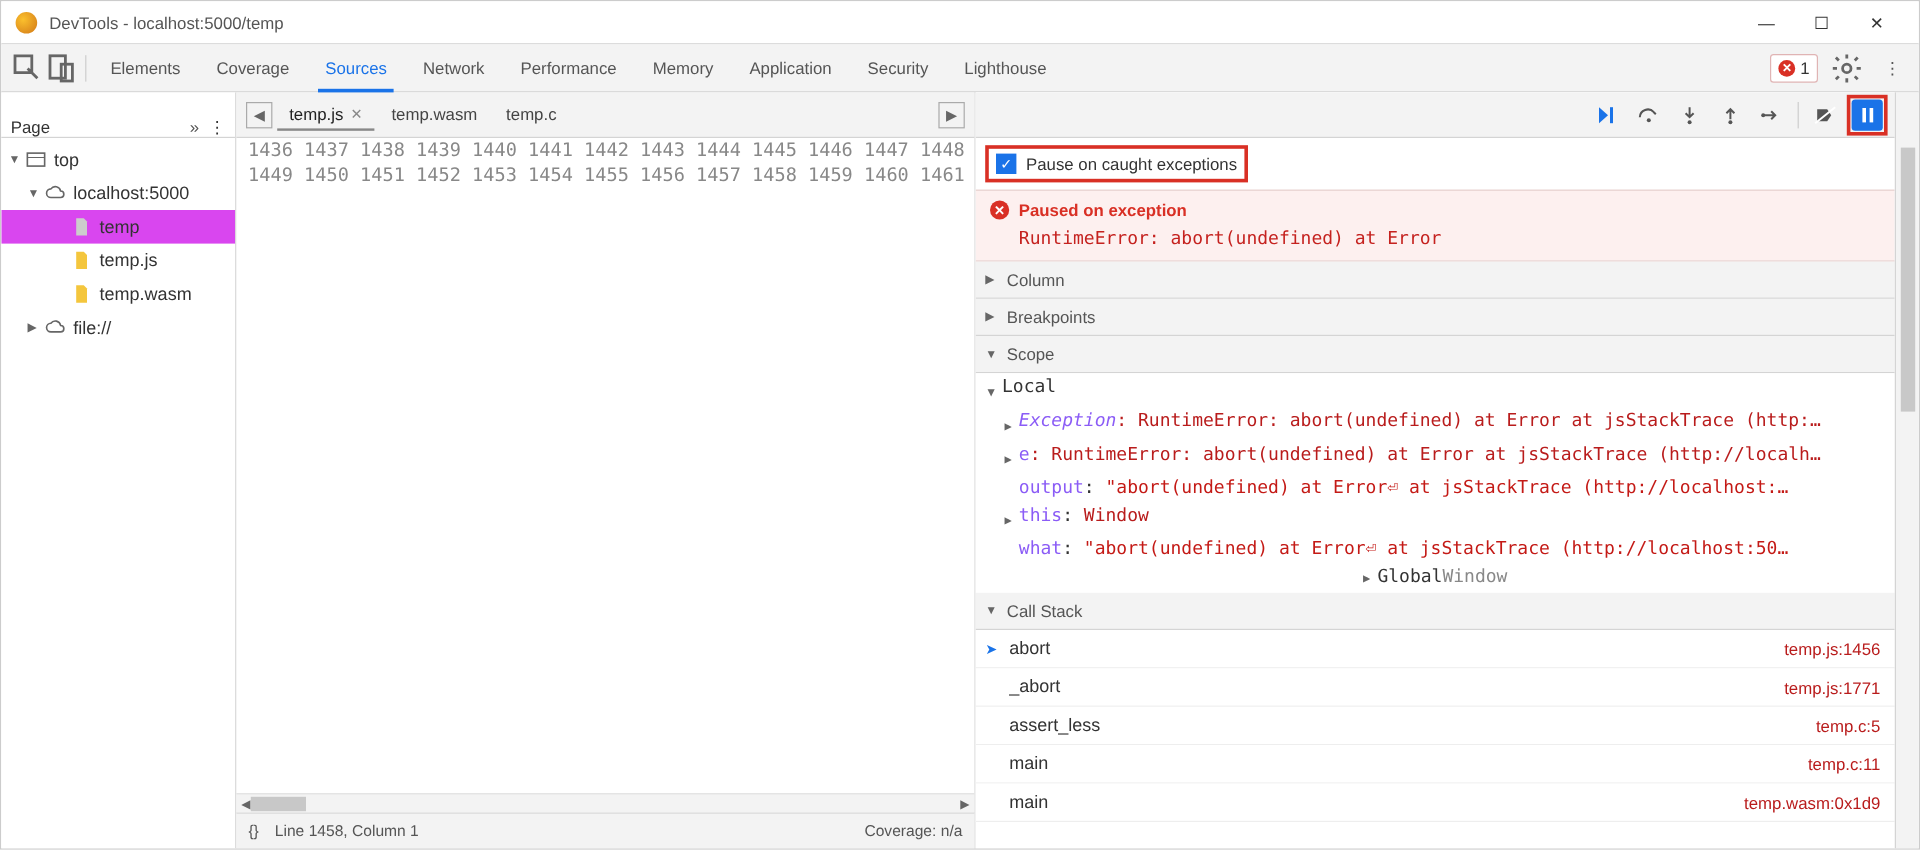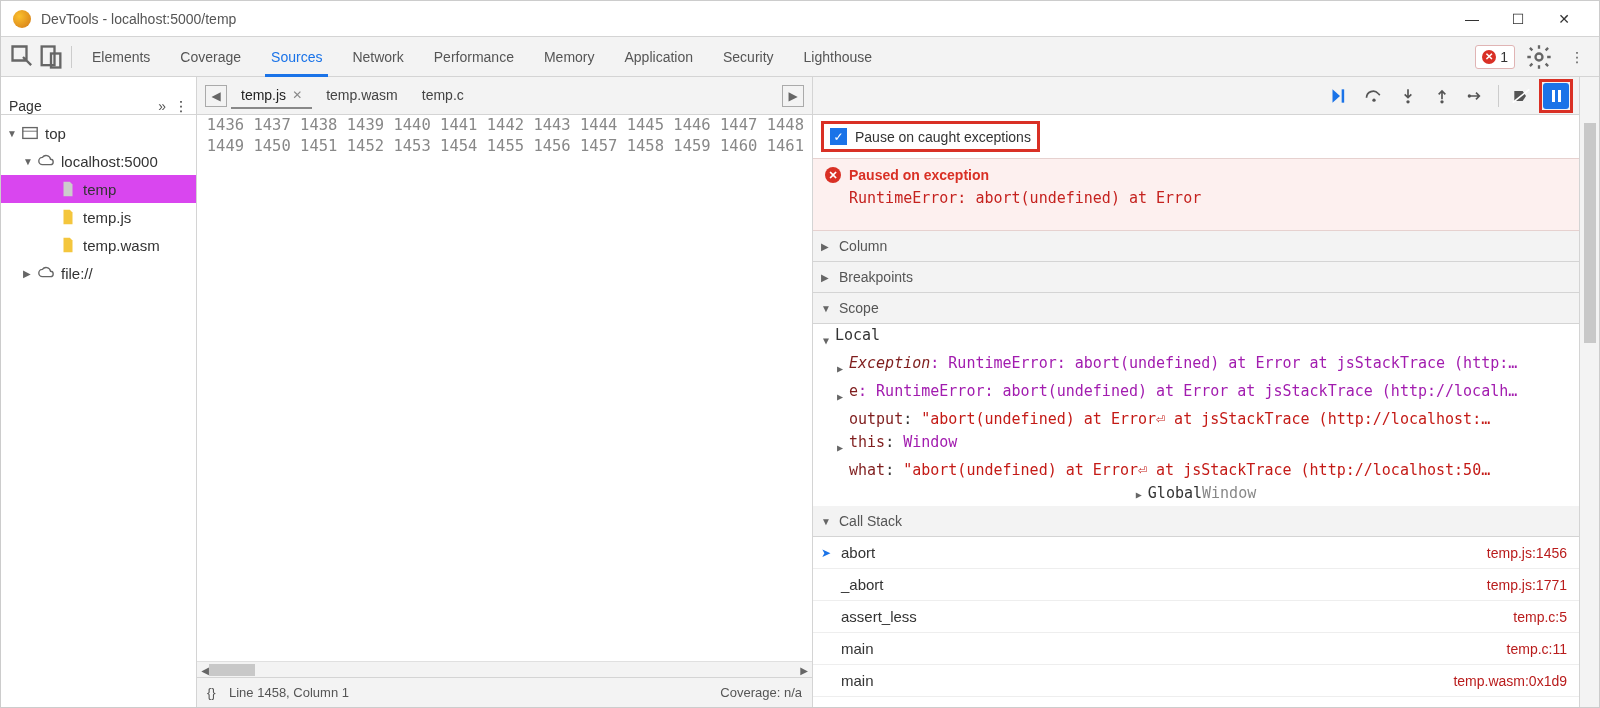--- a/index.html
+++ b/index.html
@@ -55,29 +55,29 @@
 .dsep{width:1px;height:22px;background:#ccc;margin:0 4px}
 .redbox{border:3px solid #d93025;padding:1px}
 .pausebtn{background:#1a73e8;width:26px;height:26px;border-radius:3px;display:flex;align-items:center;justify-content:center}
 .pausebtn .b{width:3px;height:12px;background:#fff;margin:0 1.5px}
 .pauseopt{display:flex;align-items:center;padding:6px 8px;gap:8px}
 .redframe{border:3px solid #d93025;display:flex;align-items:center;padding:4px 6px;gap:8px}
 .cb{width:17px;height:17px;background:#1a73e8;display:flex;align-items:center;justify-content:center;color:#fff;font-size:12px}
 .exbanner{background:#fdf0ef;padding:8px 12px 10px;border-top:1px solid #e6d1cf;border-bottom:1px solid #e6d1cf}
 .exh{display:flex;align-items:center;gap:8px;color:#d93025;font-weight:600}
 .exh .ci{width:16px;height:16px;border-radius:50%;background:#d93025;color:#fff;display:flex;align-items:center;justify-content:center;font-size:11px;font-weight:bold}
-.exmsg{color:#c5221f;font-family:Menlo,Consolas,monospace;margin:6px 0 13px 24px;font-size:15px}
+.exmsg{color:#c5221f;font-family:Menlo,Consolas,monospace;margin:6px 0 0 24px;font-size:15px}
 .acc{border-bottom:1px solid #d4d4d4;background:#f3f3f3}
 .acch{height:30px;display:flex;align-items:center;padding:0 8px;color:#555;gap:6px}
 .acch .a{font-size:10px;color:#666;width:12px}
 .scopebody{background:#fff;padding:0;font-family:Menlo,Consolas,monospace;font-size:15px;line-height:23px;overflow:hidden}
 .srow{display:flex;padding:0 10px;white-space:nowrap}
 .srow .la{width:12px;color:#666;font-size:10px;margin-top:5px}
-.pk{color:#7f1d1d}
-.pv{color:#a21caf}
+.pk{color:#8b5cf6}
+.pv{color:#b91c1c}
 .ps{color:#c41a16}
 .pg{color:#888}
 .globalrow{display:flex;justify-content:center;padding:0 10px}
 .csrow{height:32px;display:flex;align-items:center;padding:0 12px 0 28px;background:#fff;border-bottom:1px solid #eee;justify-content:space-between;font-size:15px}
 .csrowwrap{position:relative}
 .csrow .ptr{position:absolute;left:8px;color:#1a73e8;font-size:12px}
 .csloc{color:#b91c1c;font-size:14px}
 .vscroll{width:20px;background:#f3f3f3;border-left:1px solid #d4d4d4;position:relative}
 .vscroll .thumb{position:absolute;top:46px;left:4px;width:12px;height:220px;background:#c8c8c8}
 </style>

